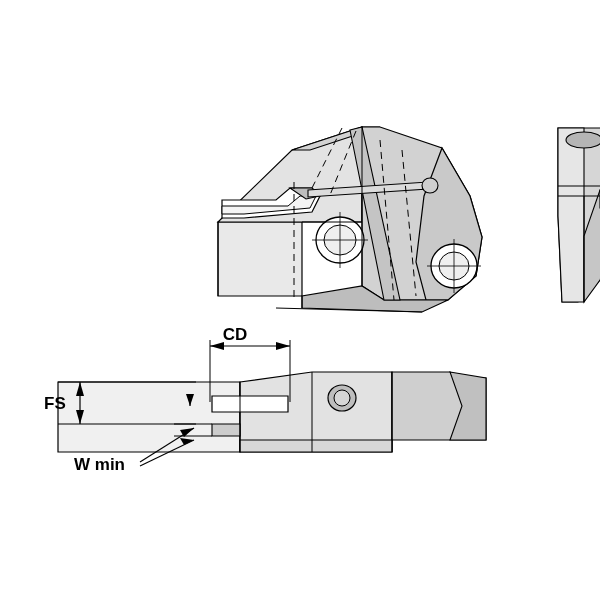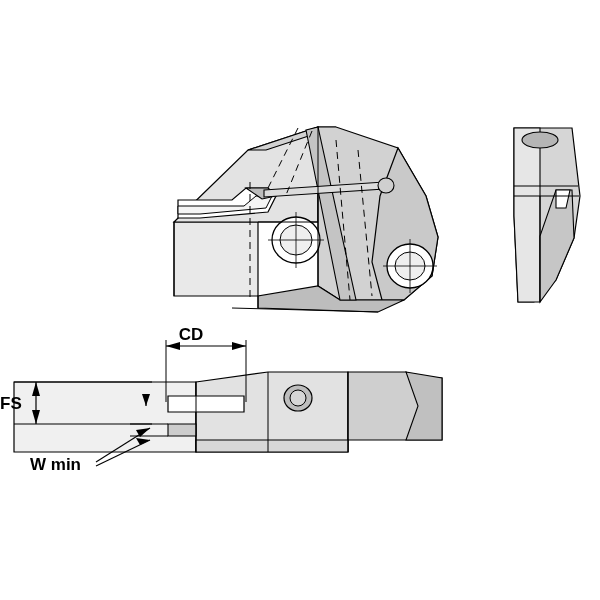--- a/index.html
+++ b/index.html
@@ -13,20 +13,21 @@
     font-family: "Liberation Sans", sans-serif;
     position: relative;
     overflow: hidden;
   }
   #stage {
     position: absolute;
     left: 0;
     top: 0;
     width: 536px;
     height: 600px;
+    padding-left: 44px;
   }
   svg.drawing {
     display: block;
     width: 600px;
     height: 600px;
   }
   text.dim-label {
     font-family: "Liberation Sans", sans-serif;
     font-size: 17px;
     fill: #000000;

